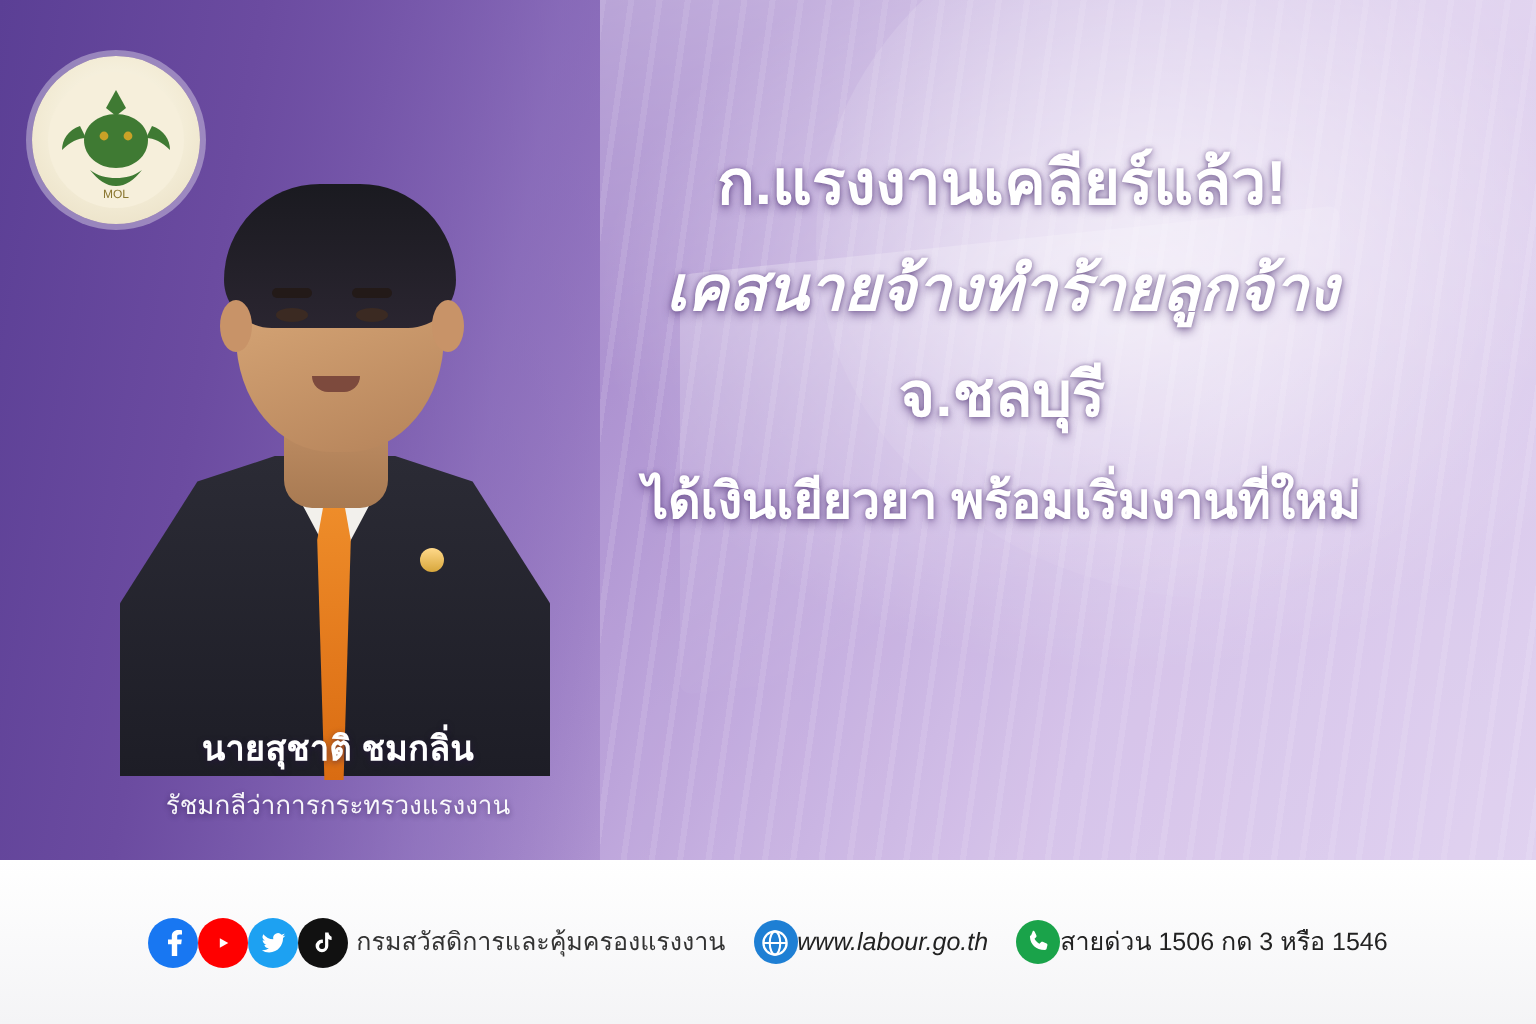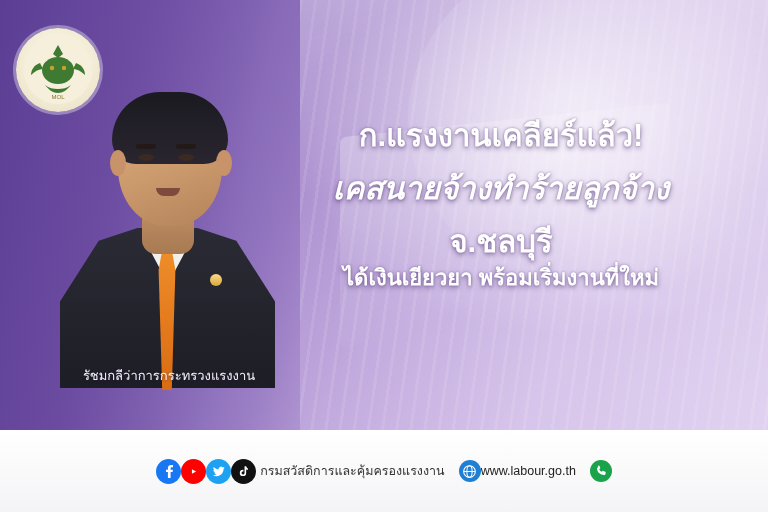--- a/index.html
+++ b/index.html
@@ -111,24 +111,24 @@
     text-shadow:0 1px 3px rgba(40,20,70,.55);
   }
   .nameblock .nm{font-size:17px;font-weight:bold;letter-spacing:.2px;}
   .nameblock .rl{font-size:13px;margin-top:5px;opacity:.95;}
   
   .headline{
     position:absolute;left:248px;top:72px;width:506px;text-align:center;
     color:#ffffff;font-weight:bold;line-height:1.32;
     text-shadow:0 2px 5px rgba(60,30,100,.55), 0 0 2px rgba(70,40,110,.45);
   }
-  .headline .l1{font-size:31px;margin-top:44px;}
+  .headline .l1{font-size:31px;}
   .headline .l2{font-size:31px;margin-top:12px;font-style:italic;}
   .headline .l3{font-size:31px;margin-top:12px;text-align:center;}
-  .headline .l4{font-size:22px;}
+  .headline .l4{font-size:25px;margin-top:16px;}
   
   .footer{
     position:absolute;left:0;top:430px;width:768px;height:82px;
     background:linear-gradient(180deg,#ffffff 0%,#f4f4f6 100%);
     display:flex;align-items:center;
   }
   .footer-inner{
     margin:0 auto;display:flex;align-items:center;gap:0;
     font-size:12.5px;color:#2d2d33;
   }
@@ -136,21 +136,21 @@
     width:25px;height:25px;border-radius:50%;display:flex;align-items:center;justify-content:center;
     color:#fff;font-size:14px;font-weight:bold;flex:none;
   }
   .sicon svg{display:block;}
   .fb{background:#1877f2;}
   .yt{background:#ff0000;}
   .tw{background:#1da1f2;}
   .tt{background:#111111;}
   .dept{margin-left:4px;color:#333;white-space:nowrap;}
   .globe{width:22px;height:22px;border-radius:50%;background:#1e7fd4;margin-left:14px;display:flex;align-items:center;justify-content:center;flex:none;}
-  .web{white-space:nowrap;color:#222;}
+  .web{white-space:nowrap;color:#222;font-style:italic;}
   .phone{width:22px;height:22px;border-radius:50%;background:#1aa34a;margin-left:14px;display:flex;align-items:center;justify-content:center;flex:none;}
   .hot{white-space:nowrap;color:#222;}
 </style>
 </head>
 <body>
 
 <div class="banner">
 
   <div class="art">
     <div class="soft-glow"></div>
@@ -186,20 +186,21 @@
       <div class="ear-r"></div>
       <div class="brow-l"></div>
       <div class="brow-r"></div>
       <div class="eye-l"></div>
       <div class="eye-r"></div>
       <div class="mouth"></div>
       <div class="pin"></div>
     </div>
 
     <div class="nameblock">
+      <div class="nm">นายสุชาติ ชมกลิ่น</div>
       <div class="rl">รัชมกลีว่าการกระทรวงแรงงาน</div>
     </div>
 
     <div class="headline">
       <div class="l1">ก.แรงงานเคลียร์แล้ว!</div>
       <div class="l2">เคสนายจ้างทำร้ายลูกจ้าง</div>
       <div class="l3">จ.ชลบุรี</div>
       <div class="l4">ได้เงินเยียวยา พร้อมเริ่มงานที่ใหม่</div>
     </div>
   </div>
@@ -240,17 +241,18 @@
           <line x1="1.8" y1="8" x2="14.2" y2="8" stroke="#ffffff" stroke-width="1.1"></line>
         </svg>
       </div>
       <div class="web">www.labour.go.th</div>
 
       <div class="phone">
         <svg width="14" height="14" viewBox="0 0 16 16" aria-hidden="true">
           <path d="M5.1 1.6c.4-.1.83.1 1 .48l1 2.2c.15.34.07.74-.2 1l-.9.9c.6 1.2 1.6 2.2 2.8 2.8l.9-.9c.26-.27.66-.35 1-.2l2.2 1c.38.17.58.6.48 1l-.5 2c-.1.42-.48.7-.9.68C6.6 12.3 3.7 9.4 3.4 5.1c-.03-.43.26-.8.68-.9z" fill="#ffffff"></path>
         </svg>
       </div>
+      <div class="hot">สายด่วน 1506 กด 3 หรือ 1546</div>
 
     </div>
   </div>
 
 </div>
 
 </body></html>

